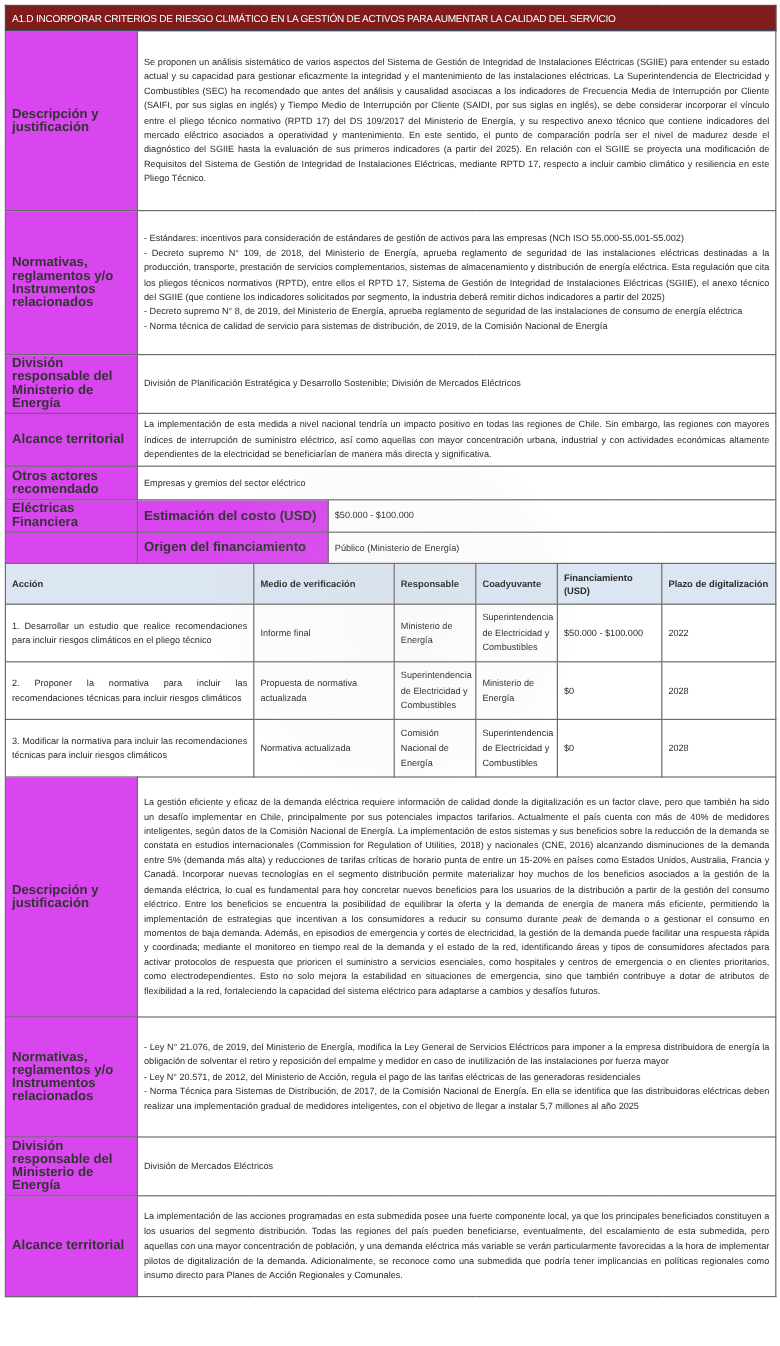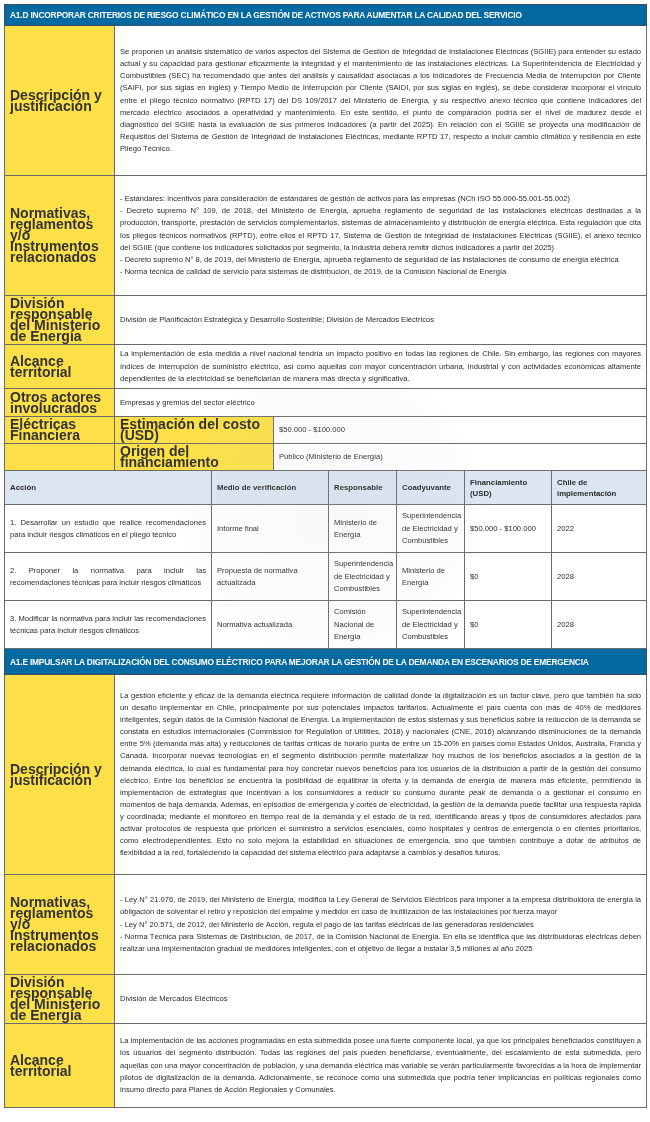--- a/index.html
+++ b/index.html
@@ -1,21 +1,21 @@
 <!DOCTYPE html>
 <html><head>
 <meta charset="utf-8">
 <style>
   html, body { margin: 0; padding: 0; background: #ffffff; }
   body { width: 650px; height: 1122px; overflow: hidden; font-family: "Liberation Sans", sans-serif; color: #2b2b2b; }
   .page { position: relative; padding: 4px 4px 0 4px; }
   table { border-collapse: collapse; width: 642px; table-layout: fixed; }
   td { border: 1px solid #6b6b6b; vertical-align: middle; font-size: 7.6px; line-height: 12.1px; padding: 2px 5px; }
-  .hdr td { background: #0369a1; color: #ffffff; font-weight: bold; font-size: 8.4px; letter-spacing: -0.2px; padding: 4px 5px; border-color: #3e4f63; }
-  .lbl { background: #fde047; font-weight: bold; color: #333; font-size: 14px; line-height: 11px; }
+  .hdr td { background: #7f1d1d; color: #ffffff; font-weight: normal; font-size: 8.4px; letter-spacing: -0.2px; padding: 4px 5px; border-color: #3e4f63; }
+  .lbl { background: #d946ef; font-weight: bold; color: #333; font-size: 11px; line-height: 11px; }
   .val { text-align: justify; }
   .acthdr td { background: #dce5f2; font-weight: bold; font-size: 7.8px; line-height: 11px; }
   .ital { font-style: italic; }
   .watermark { position: absolute; left: 170px; top: 360px; width: 320px; height: 300px; border-radius: 50%;
      background: radial-gradient(circle, rgba(200,200,200,0.10) 0%, rgba(200,200,200,0.05) 60%, rgba(255,255,255,0) 70%); pointer-events: none; }
 </style>
 </head>
 <body>
 
 <div class="page">
@@ -52,41 +52,41 @@
     </tr>
     <tr style="height:37px">
       <td class="lbl">División responsable del Ministerio de Energía</td>
       <td colspan="8">División de Planificación Estratégica y Desarrollo Sostenible; División de Mercados Eléctricos</td>
     </tr>
     <tr style="height:44px">
       <td class="lbl">Alcance territorial</td>
       <td class="val" colspan="8">La implementación de esta medida a nivel nacional tendría un impacto positivo en todas las regiones de Chile. Sin embargo, las regiones con mayores índices de interrupción de suministro eléctrico, así como aquellas con mayor concentración urbana, industrial y con actividades económicas altamente dependientes de la electricidad se beneficiarían de manera más directa y significativa.</td>
     </tr>
     <tr style="height:28px">
-      <td class="lbl">Otros actores involucrados</td>
+      <td class="lbl">Otros actores recomendado</td>
       <td colspan="8">Empresas y gremios del sector eléctrico</td>
     </tr>
     <tr style="height:26px">
       <td class="lbl">Eléctricas Financiera</td>
       <td class="lbl" colspan="2">Estimación del costo (USD)</td>
       <td colspan="6">$50.000 - $100.000</td>
     </tr>
     <tr style="height:26px">
       <td class="lbl"></td>
       <td class="lbl" colspan="2">Origen del financiamiento</td>
       <td colspan="6">Público (Ministerio de Energía)</td>
     </tr>
 
     <tr class="acthdr" style="height:34px">
       <td colspan="2">Acción</td>
       <td colspan="2">Medio de verificación</td>
       <td>Responsable</td>
       <td>Coadyuvante</td>
       <td colspan="2">Financiamiento (USD)</td>
-      <td>Chile de implementación</td>
+      <td>Plazo de digitalización</td>
     </tr>
     <tr style="height:48px">
       <td colspan="2" class="val">1. Desarrollar un estudio que realice recomendaciones para incluir riesgos climáticos en el pliego técnico</td>
       <td colspan="2">Informe final</td>
       <td>Ministerio de Energía</td>
       <td>Superintendencia de Electricidad y Combustibles</td>
       <td colspan="2">$50.000 - $100.000</td>
       <td>2022</td>
     </tr>
     <tr style="height:48px">
@@ -99,33 +99,30 @@
     </tr>
     <tr style="height:48px">
       <td colspan="2" class="val">3. Modificar la normativa para incluir las recomendaciones técnicas para incluir riesgos climáticos</td>
       <td colspan="2">Normativa actualizada</td>
       <td>Comisión Nacional de Energía</td>
       <td>Superintendencia de Electricidad y Combustibles</td>
       <td colspan="2">$0</td>
       <td>2028</td>
     </tr>
 
-    <tr class="hdr" style="height:26px">
-      <td colspan="9">A1.E IMPULSAR LA DIGITALIZACIÓN DEL CONSUMO ELÉCTRICO PARA MEJORAR LA GESTIÓN DE LA DEMANDA EN ESCENARIOS DE EMERGENCIA</td>
-    </tr>
     <tr style="height:200px">
       <td class="lbl">Descripción y justificación</td>
       <td class="val" colspan="8"><span>La gestión eficiente y eficaz de la demanda eléctrica requiere información de calidad donde la digitalización es un factor clave, pero que también ha sido un desafío implementar en Chile, principalmente por sus potenciales impactos tarifarios. Actualmente el país cuenta con más de 40% de medidores inteligentes, según datos de la Comisión Nacional de Energía. La implementación de estos sistemas y sus beneficios sobre la reducción de la demanda se constata en estudios internacionales (Commission for Regulation of Utilities, 2018) y nacionales (CNE, 2016) alcanzando disminuciones de la demanda entre 5% (demanda más alta) y reducciones de tarifas críticas de horario punta de entre un 15-20% en países como Estados Unidos, Australia, Francia y Canadá. Incorporar nuevas tecnologías en el segmento distribución permite materializar hoy muchos de los beneficios asociados a la gestión de la demanda eléctrica, lo cual es fundamental para hoy concretar nuevos beneficios para los usuarios de la distribución a partir de la gestión del consumo eléctrico. Entre los beneficios se encuentra la posibilidad de equilibrar la oferta y la demanda de energía de manera más eficiente, permitiendo la implementación de estrategias que incentivan a los consumidores a reducir su consumo durante </span><span class="ital">peak</span><span> de demanda o a gestionar el consumo en momentos de baja demanda. Además, en episodios de emergencia y cortes de electricidad, la gestión de la demanda puede facilitar una respuesta rápida y coordinada; mediante el monitoreo en tiempo real de la demanda y el estado de la red, identificando áreas y tipos de consumidores afectados para activar protocolos de respuesta que prioricen el suministro a servicios esenciales, como hospitales y centros de emergencia o en clientes prioritarios, como electrodependientes. Esto no solo mejora la estabilidad en situaciones de emergencia, sino que también contribuye a dotar de atributos de flexibilidad a la red, fortaleciendo la capacidad del sistema eléctrico para adaptarse a cambios y desafíos futuros.</span></td>
     </tr>
     <tr style="height:100px">
       <td class="lbl">Normativas, reglamentos y/o Instrumentos relacionados</td>
       <td class="val" colspan="8">
         <div>- Ley N° 21.076, de 2019, del Ministerio de Energía, modifica la Ley General de Servicios Eléctricos para imponer a la empresa distribuidora de energía la obligación de solventar el retiro y reposición del empalme y medidor en caso de inutilización de las instalaciones por fuerza mayor</div>
         <div>- Ley N° 20.571, de 2012, del Ministerio de Acción, regula el pago de las tarifas eléctricas de las generadoras residenciales</div>
-        <div>- Norma Técnica para Sistemas de Distribución, de 2017, de la Comisión Nacional de Energía. En ella se identifica que las distribuidoras eléctricas deben realizar una implementación gradual de medidores inteligentes, con el objetivo de llegar a instalar 3,5 millones al año 2025</div>
+        <div>- Norma Técnica para Sistemas de Distribución, de 2017, de la Comisión Nacional de Energía. En ella se identifica que las distribuidoras eléctricas deben realizar una implementación gradual de medidores inteligentes, con el objetivo de llegar a instalar 5,7 millones al año 2025</div>
       </td>
     </tr>
     <tr style="height:42px">
       <td class="lbl">División responsable del Ministerio de Energía</td>
       <td colspan="8">División de Mercados Eléctricos</td>
     </tr>
     <tr style="height:84px">
       <td class="lbl">Alcance territorial</td>
       <td class="val" colspan="8">La implementación de las acciones programadas en esta submedida posee una fuerte componente local, ya que los principales beneficiados constituyen a los usuarios del segmento distribución. Todas las regiones del país pueden beneficiarse, eventualmente, del escalamiento de esta submedida, pero aquellas con una mayor concentración de población, y una demanda eléctrica más variable se verán particularmente favorecidas a la hora de implementar pilotos de digitalización de la demanda. Adicionalmente, se reconoce como una submedida que podría tener implicancias en políticas regionales como insumo directo para Planes de Acción Regionales y Comunales.</td>
     </tr>

